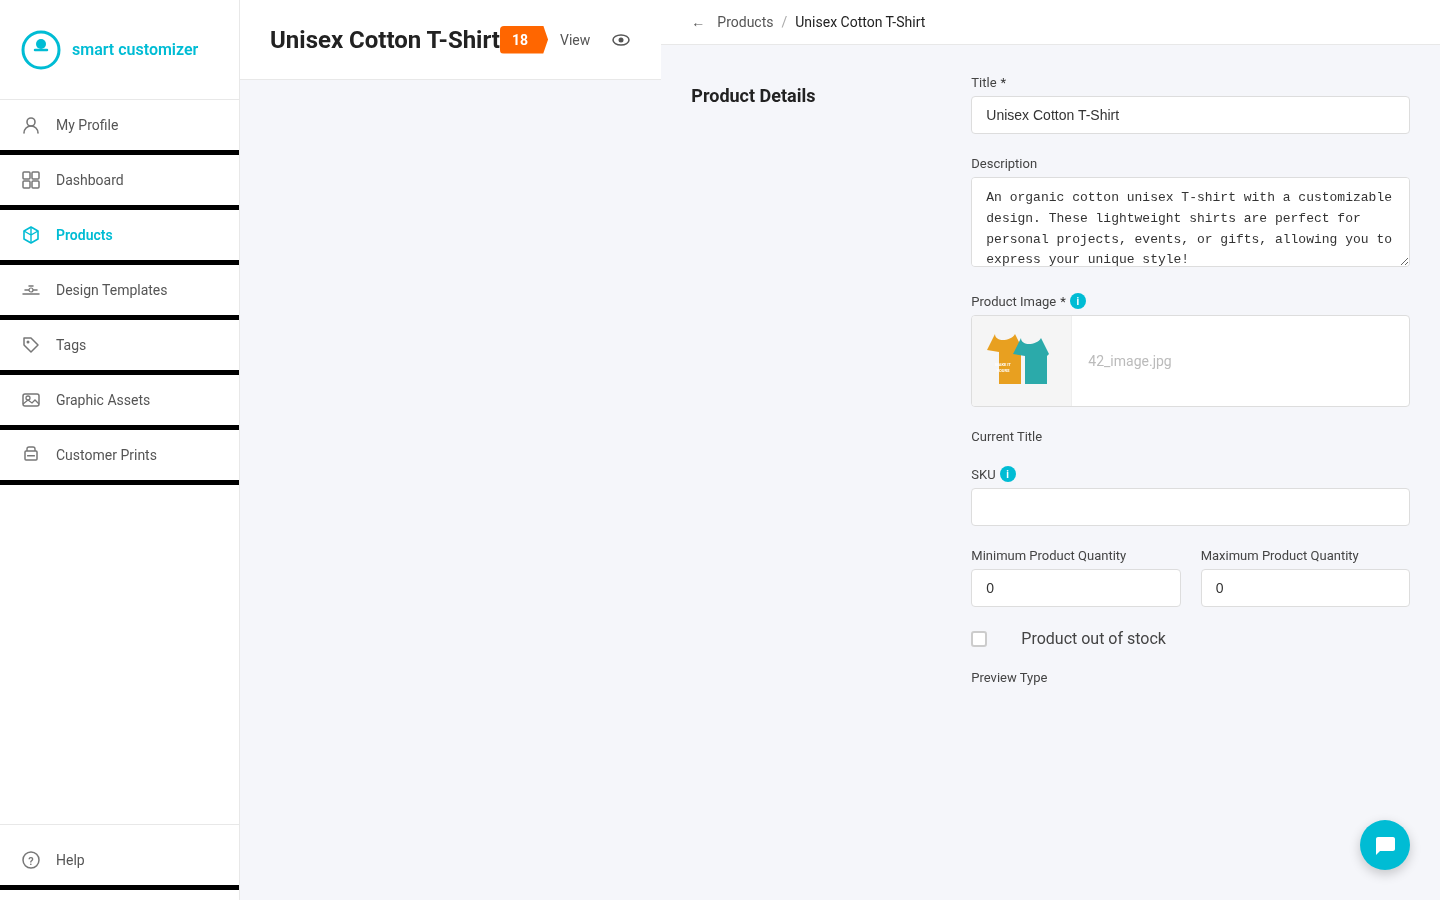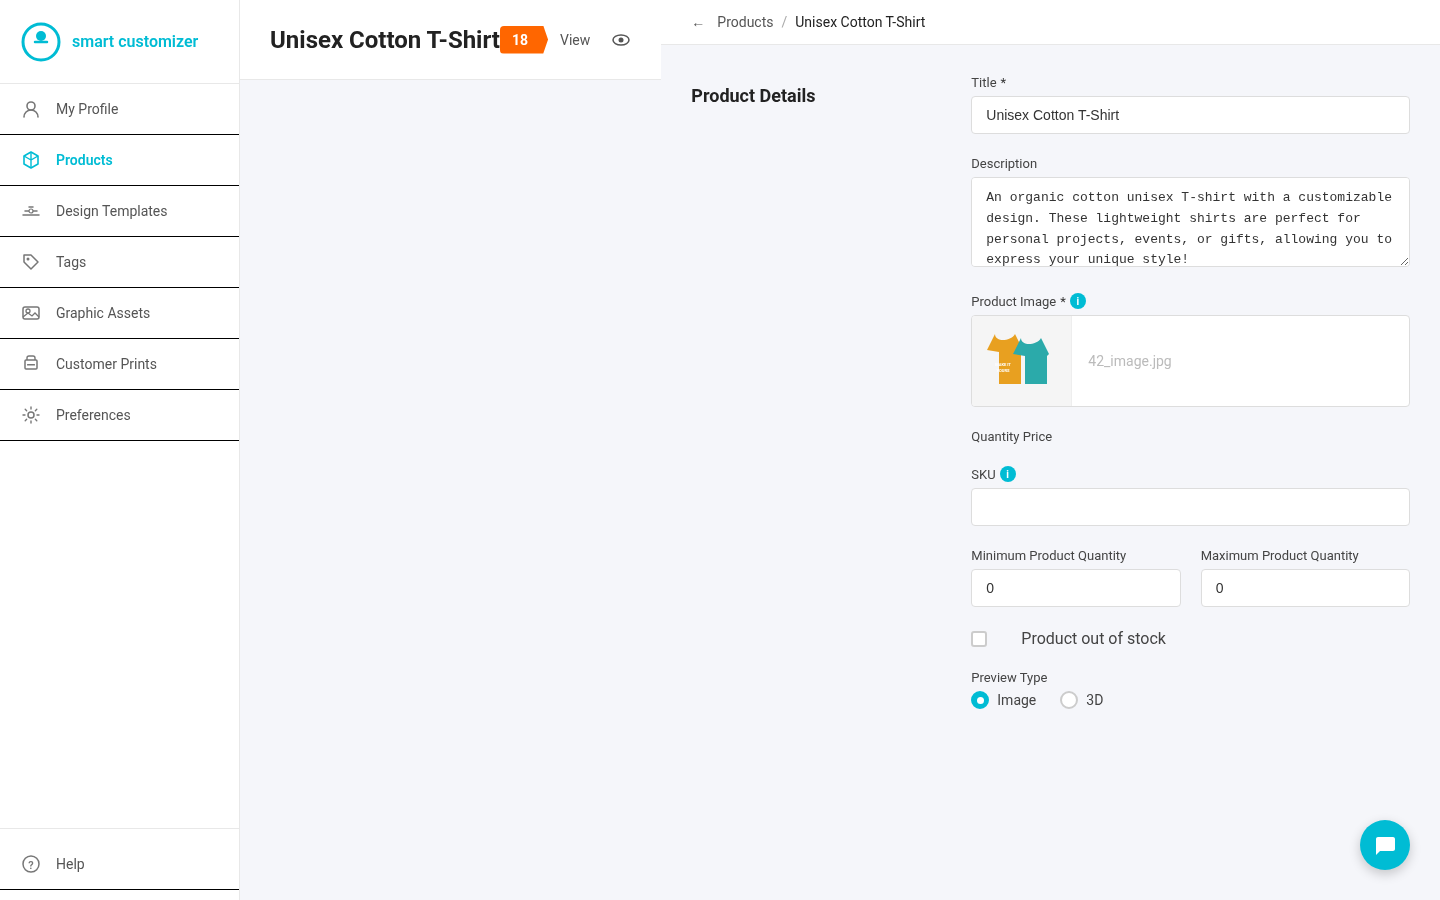--- a/index.html
+++ b/index.html
@@ -13,21 +13,21 @@
       border-right: 1px solid #e8e8e8;
       display: flex;
       flex-direction: column;
       height: 100%;
     }
     .sidebar-logo {
       display: flex;
       align-items: center;
       padding: 7px 20px;
       border-bottom: 1px solid #e8e8e8;
-      height: 84px;
+      height: 100px;
     }
     .logo-icon {
       width: 42px;
       height: 42px;
       margin-right: 10px;
     }
     .logo-text {
       color: #00bcd4;
       font-size: 16px;
       font-weight: 600;
@@ -37,21 +37,21 @@
       display: flex;
       flex-direction: column;
     }
     .nav-item {
       display: flex;
       align-items: center;
       padding: 14px 20px;
       cursor: pointer;
       color: #555;
       font-size: 14px;
-      border-bottom: 1px solid #000000;
+      border-bottom: 5px solid #000000;
       gap: 14px;
       transition: background 0.15s;
     }
     .nav-item.active { color: #00bcd4; }
     .nav-item.active .nav-icon { color: #00bcd4; }
     .nav-icon {
       width: 22px;
       height: 22px;
       display: flex;
       align-items: center;
@@ -342,20 +342,31 @@
     <div class="nav-item">
       <span class="nav-icon">
         <svg width="20" height="20" viewBox="0 0 20 20" fill="none">
           <circle cx="10" cy="7" r="4" stroke="#777" stroke-width="1.6"></circle>
           <path d="M3 18c0-3.866 3.134-7 7-7s7 3.134 7 7" stroke="#777" stroke-width="1.6" stroke-linecap="round"></path>
         </svg>
       </span>
       <span>My Profile</span>
     </div>
 
+    <div class="nav-item">
+      <span class="nav-icon">
+        <svg width="20" height="20" viewBox="0 0 20 20" fill="none">
+          <rect x="2" y="2" width="7" height="7" rx="1" stroke="#777" stroke-width="1.5"></rect>
+          <rect x="11" y="2" width="7" height="7" rx="1" stroke="#777" stroke-width="1.5"></rect>
+          <rect x="2" y="11" width="7" height="7" rx="1" stroke="#777" stroke-width="1.5"></rect>
+          <rect x="11" y="11" width="7" height="7" rx="1" stroke="#777" stroke-width="1.5"></rect>
+        </svg>
+      </span>
+      <span>Dashboard</span>
+    </div>
 
     <div class="nav-item active">
       <span class="nav-icon">
         <svg width="20" height="20" viewBox="0 0 20 20" fill="none">
           <path d="M3 6l7-4 7 4v8l-7 4-7-4V6z" stroke="#00bcd4" stroke-width="1.6" stroke-linejoin="round"></path>
           <path d="M10 2v16M3 6l7 4 7-4" stroke="#00bcd4" stroke-width="1.4"></path>
         </svg>
       </span>
       <span style="color:#00bcd4;font-weight:600;">Products</span>
     </div>
@@ -397,29 +408,20 @@
       <span class="nav-icon">
         <svg width="20" height="20" viewBox="0 0 20 20" fill="none">
           <rect x="4" y="6" width="12" height="9" rx="1" stroke="#777" stroke-width="1.5"></rect>
           <path d="M6 6V4a2 2 0 012-2h4a2 2 0 012 2v2" stroke="#777" stroke-width="1.4"></path>
           <rect x="6" y="10" width="8" height="1.5" rx="0.5" fill="#777"></rect>
         </svg>
       </span>
       <span>Customer Prints</span>
     </div>
 
-    <div class="nav-item">
-      <span class="nav-icon">
-        <svg width="20" height="20" viewBox="0 0 20 20" fill="none">
-          <circle cx="10" cy="10" r="3" stroke="#777" stroke-width="1.5"></circle>
-          <path d="M10 2v2M10 16v2M2 10h2M16 10h2M4.22 4.22l1.42 1.42M14.36 14.36l1.42 1.42M4.22 15.78l1.42-1.42M14.36 5.64l1.42-1.42" stroke="#777" stroke-width="1.4" stroke-linecap="round"></path>
-        </svg>
-      </span>
-      <span>Preferences</span>
-    </div>
   </nav>
   <div class="sidebar-bottom">
     <div class="nav-item">
       <span class="nav-icon">
         <svg width="20" height="20" viewBox="0 0 20 20" fill="none">
           <circle cx="10" cy="10" r="8" stroke="#777" stroke-width="1.5"></circle>
           <text x="10" y="14.5" text-anchor="middle" font-size="11" fill="#777" font-weight="600">?</text>
         </svg>
       </span>
       <span>Help</span>
@@ -496,21 +498,21 @@
                   <path d="M10 4 L2 20 L14 22 L14 50 L36 50 L36 22 L38 20 L30 4 C28 8 22 10 18 10 C14 10 10 8 10 4Z" fill="#2baaaa"></path>
                 </g>
               </svg>
             </div>
             <span class="product-image-name">42_image.jpg</span>
           </div>
         </div>
 
         <div class="form-group">
           <div class="form-label">
-            <span>Quantity Price</span>
+            <span>Current Title</span>
           </div>
         </div>
 
         <div class="form-group">
           <div class="form-label">
             <span>SKU</span>
             <span class="info-icon">i</span>
           </div>
           <input class="form-input" type="text" value="" style="">
         </div>
@@ -532,30 +534,20 @@
 
         <div class="checkbox-row">
           <div class="custom-checkbox"></div>
           <label class="checkbox-label">Product out of stock</label>
         </div>
 
         <div class="form-group">
           <div class="form-label">
             <span>Preview Type</span>
           </div>
-          <div class="radio-group">
-            <div class="radio-option">
-              <div class="radio-circle checked"></div>
-              <span class="radio-label">Image</span>
-            </div>
-            <div class="radio-option">
-              <div class="radio-circle"></div>
-              <span class="radio-label">3D</span>
-            </div>
-          </div>
         </div>
 
       </div>
     </div>
   </div>
 </main>
 
 <div class="chat-fab">
   <svg width="24" height="24" viewBox="0 0 24 24" fill="none">
     <path d="M4 4h16c1.1 0 2 .9 2 2v10c0 1.1-.9 2-2 2H7l-4 4V6c0-1.1.9-2 2-2z" fill="#fff"></path>

